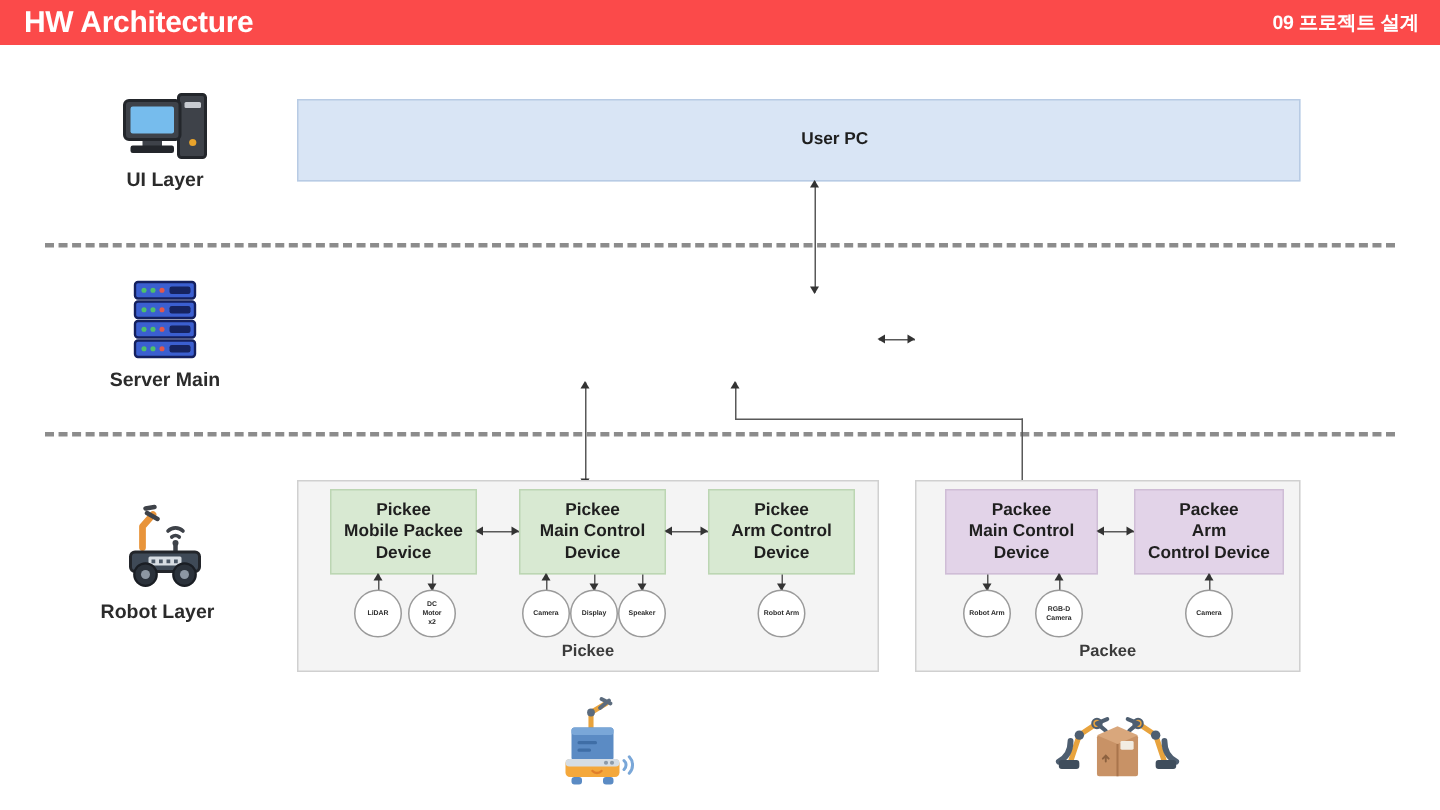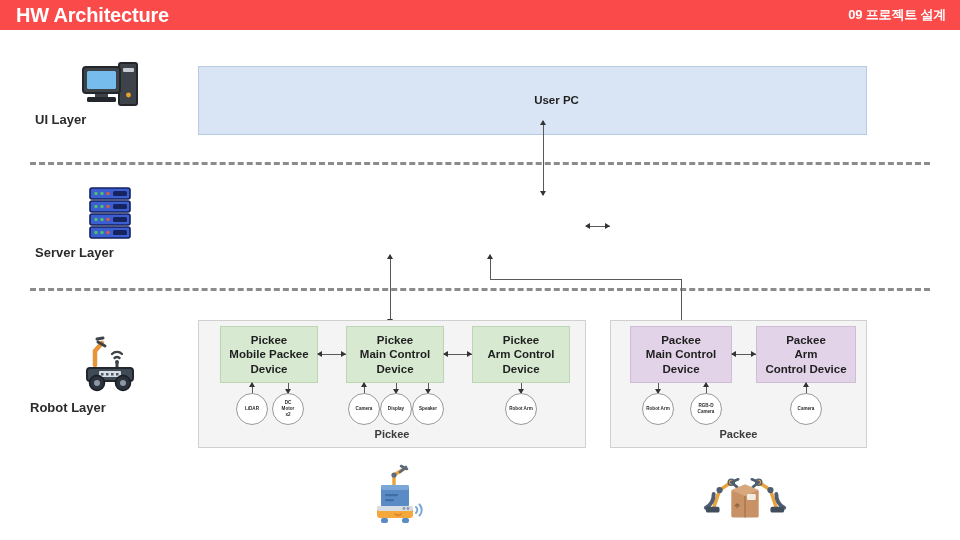--- a/index.html
+++ b/index.html
@@ -27,21 +27,21 @@
   }
 
   
   .divider {
     position: absolute; left: 30px; width: 900px; height: 0;
     border-top: 3px dashed #8c8c8c;
   }
 
   
   .layer-label {
-    position: absolute; width: 150px; 
+    position: absolute; width: 150px; text-align: center;
     font-size: 13px; font-weight: bold; color: #2b2b2b;
   }
   .layer-icon {
     position: absolute; width: 150px; height: 56px;
     display: flex; align-items: center; justify-content: center;
   }
 
   
   .box {
     position: absolute;
@@ -147,21 +147,21 @@
           <circle cx="23" cy="46.5" r="1.7" fill="#e2574c"></circle>
       </g>
       <g fill="#16235f">
         <rect x="28" y="5" width="14" height="5" rx="1.5"></rect>
         <rect x="28" y="18" width="14" height="5" rx="1.5"></rect>
         <rect x="28" y="31" width="14" height="5" rx="1.5"></rect>
         <rect x="28" y="44" width="14" height="5" rx="1.5"></rect>
       </g>
     </svg>
   </div>
-  <div class="layer-label" style="left:35px; top:245px;">Server Layer</div>
+  <div class="layer-label" style="left:35px; top:245px;">Server Main</div>
 
   <div class="layer-icon" style="left:35px; top:330px; height:64px;">
     <svg width="66" height="62" viewBox="0 0 66 62">
       <path d="M18 34 L18 20 L25 12" stroke="#e8943a" stroke-width="4.5" fill="none" stroke-linecap="round" stroke-linejoin="round"></path>
       <path d="M21 11 l7 4 M20 8 l6 -1" stroke="#3e4249" stroke-width="3" fill="none" stroke-linecap="round"></path>
       <g stroke="#3e4249" stroke-width="2.4" fill="none" stroke-linecap="round">
         <path d="M35 23 a7 7 0 0 1 10 0"></path>
         <path d="M37.5 27 a4 4 0 0 1 5 0"></path>
       </g>
       <circle cx="40" cy="31" r="2" fill="#3e4249"></circle>
@@ -175,21 +175,21 @@
           <rect x="39" y="42" width="2.5" height="2.5"></rect>
         </g>
       <circle cx="20" cy="52" r="7.5" fill="#2b323b" stroke="#1a1e24" stroke-width="1.5"></circle>
       <circle cx="20" cy="52" r="3" fill="#8d97a3"></circle>
       <circle cx="46" cy="52" r="7.5" fill="#2b323b" stroke="#1a1e24" stroke-width="1.5"></circle>
       <circle cx="46" cy="52" r="3" fill="#8d97a3"></circle>
     </svg>
   </div>
   <div class="layer-label" style="left:30px; top:400px;">Robot Layer</div>
 
-  <div class="box box-userpc" style="left:198px; top:66px; width:669px; height:69px;padding-left:48px;">
+  <div class="box box-userpc" style="left:198px; top:66px; width:669px; height:55px;padding-left:48px;">
     <span>User PC</span>
   </div>
 
   <div class="conn v-line" style="left:543px; top:121px; height:74px;"></div>
   <div class="arrow arrow-up" style="left:540px; top:120px;"></div>
   <div class="arrow arrow-down" style="left:540px; top:191px;"></div>
 
 
   <div class="conn h-line" style="left:586px; top:226px; width:24px;"></div>
   <div class="arrow arrow-left" style="left:585px; top:223px;"></div>

